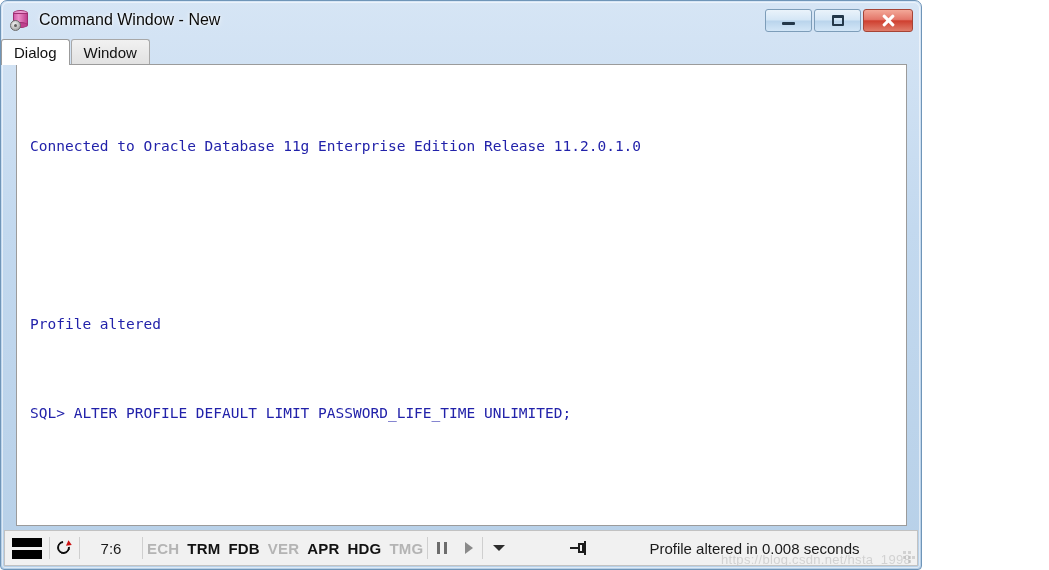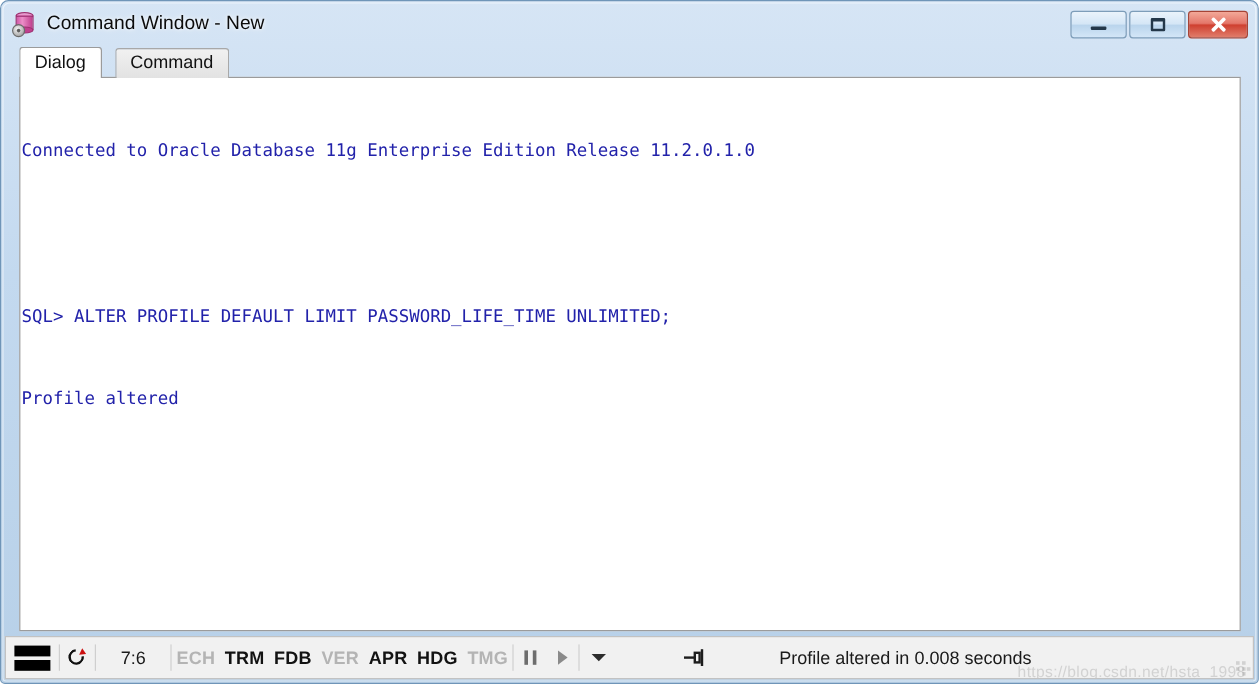--- a/index.html
+++ b/index.html
@@ -11,21 +11,21 @@
     width: 1049px;
     height: 570px;
     overflow: hidden;
     font-family: "Liberation Sans", sans-serif;
   }
 
   
   .window {
     position: absolute;
     left: 0; top: 0;
-    width: 1049px;
+    width: 922px;
     height: 570px;
     box-sizing: border-box;
     background: linear-gradient(to bottom, #d6e5f5 0%, #c3d9ef 40%, #b7d0e8 100%);
     border: 1px solid #6f95b8;
     border-radius: 7px 7px 4px 4px;
     display: flex;
     flex-direction: column;
   }
   .window::before {
     content: "";
@@ -159,25 +159,23 @@
     border-radius: 1px;
   }
   .close-glyph span:first-child { transform: rotate(45deg); }
   .close-glyph span:last-child { transform: rotate(-45deg); }
 
   
   .tabstrip {
     position: relative;
     flex: none;
     height: 26px;
-    padding-left: 15px;
-    display: flex;
-    align-items: center;
+    display: flex;
+    align-items: flex-start;
     z-index: 3;
-    gap: 10px;
   }
   .tab {
     height: 25px;
     box-sizing: border-box;
     padding: 0 12px;
     display: flex;
     align-items: center;
     font-size: 15px;
     color: #111;
     border: 1px solid #a8a8a8;
@@ -210,22 +208,23 @@
     left: 0; top: 0; right: 0; bottom: 0;
     padding: 4px 0 0 0;
     font-family: "DejaVu Sans Mono", "Liberation Mono", monospace;
     font-size: 14.5px;
     line-height: 23px;
     color: #2222aa;
     white-space: pre;
     overflow: hidden;
   }
   .cline {
-    padding-left: 1px;
+    padding-left: 13px;
     height: 23px;
+    margin-top: 20px;
   }
   .cline.blank { color: transparent; }
 
   
   .statusbar {
     flex: none;
     height: 34px;
     margin: 4px 3px 3px 3px;
     background: #f1f1f1;
     border: 1px solid #c2c2c2;
@@ -397,30 +396,30 @@
           </div>
       </div>
     </div>
   </div>
 
   <div class="tabstrip">
     <div class="tab active">
       <span>Dialog</span>
     </div>
     <div class="tab">
-      <span>Command</span>
+      <span>Window</span>
     </div>
   </div>
 
   <div class="content-wrap">
     <div class="console">
       <div class="cline">Connected to Oracle Database 11g Enterprise Edition Release 11.2.0.1.0</div>
       <div class="cline blank"></div>
+      <div class="cline">Profile altered</div>
       <div class="cline">SQL&gt; ALTER PROFILE DEFAULT LIMIT PASSWORD_LIFE_TIME UNLIMITED;</div>
-      <div class="cline">Profile altered</div>
       <div class="cline blank"></div>
       
     </div>
   </div>
 
   <div class="statusbar">
 
     <div class="sb-cell">
       <div class="bars-icon">
           <i></i>

